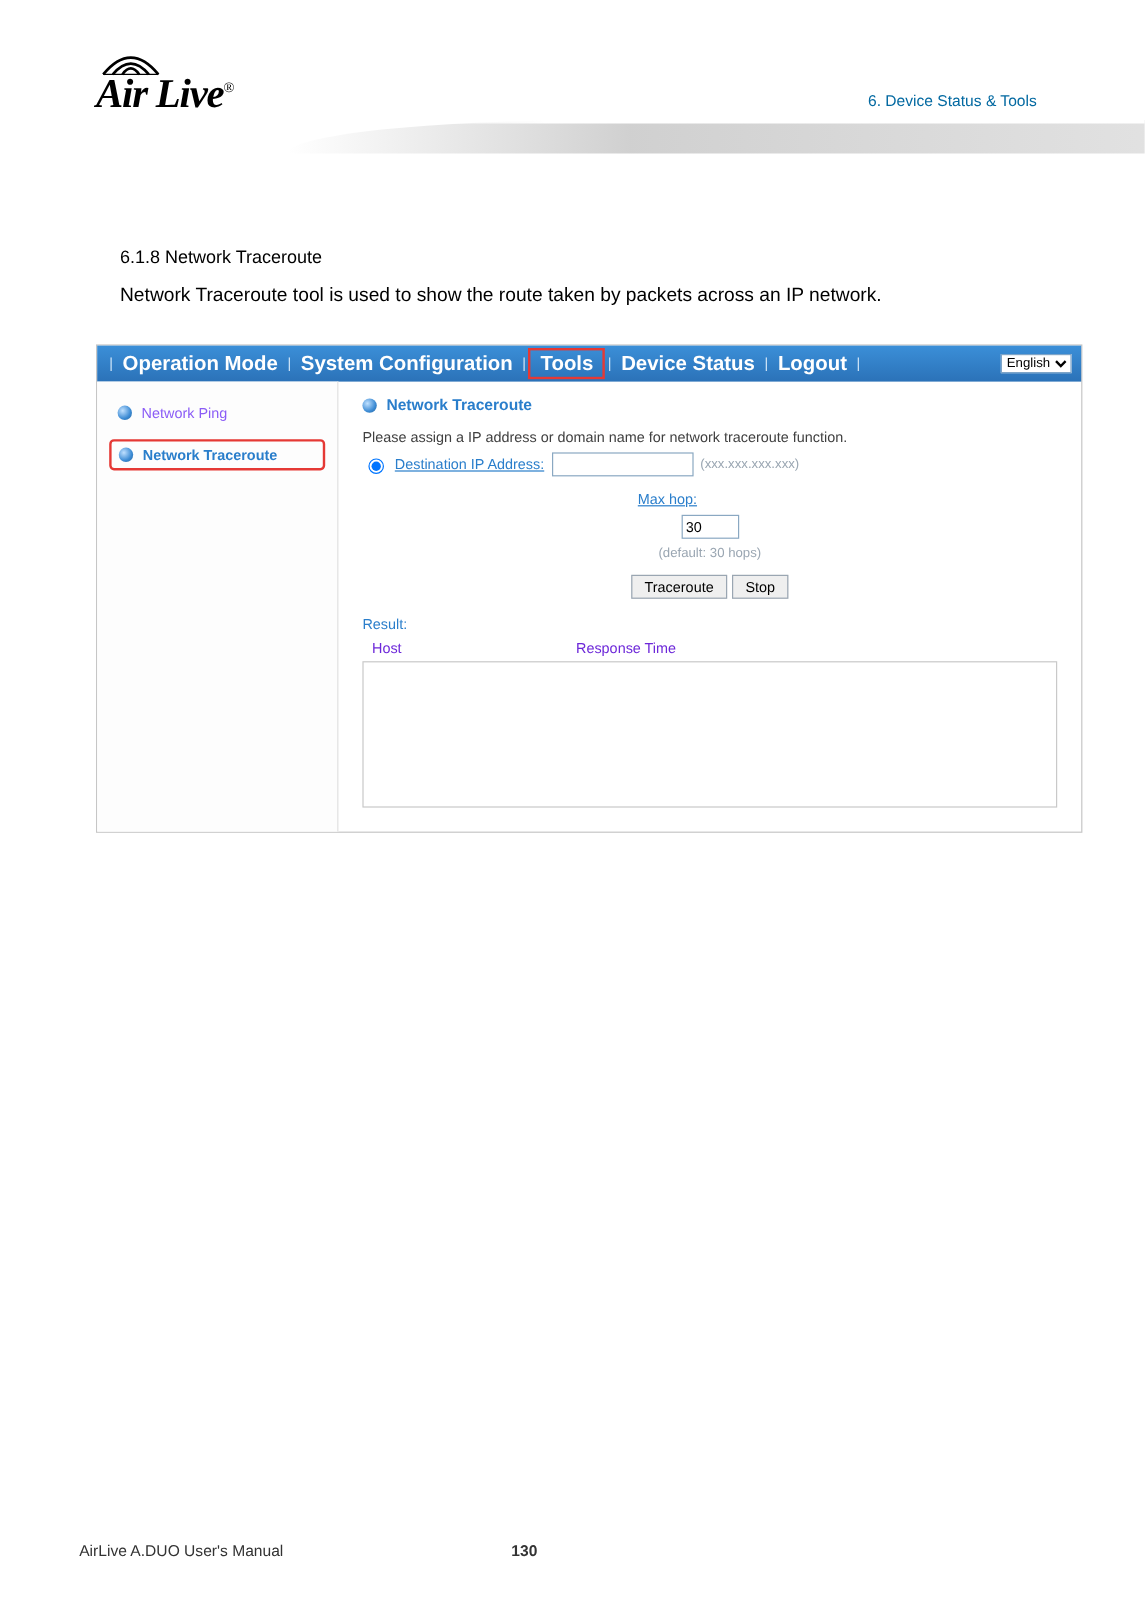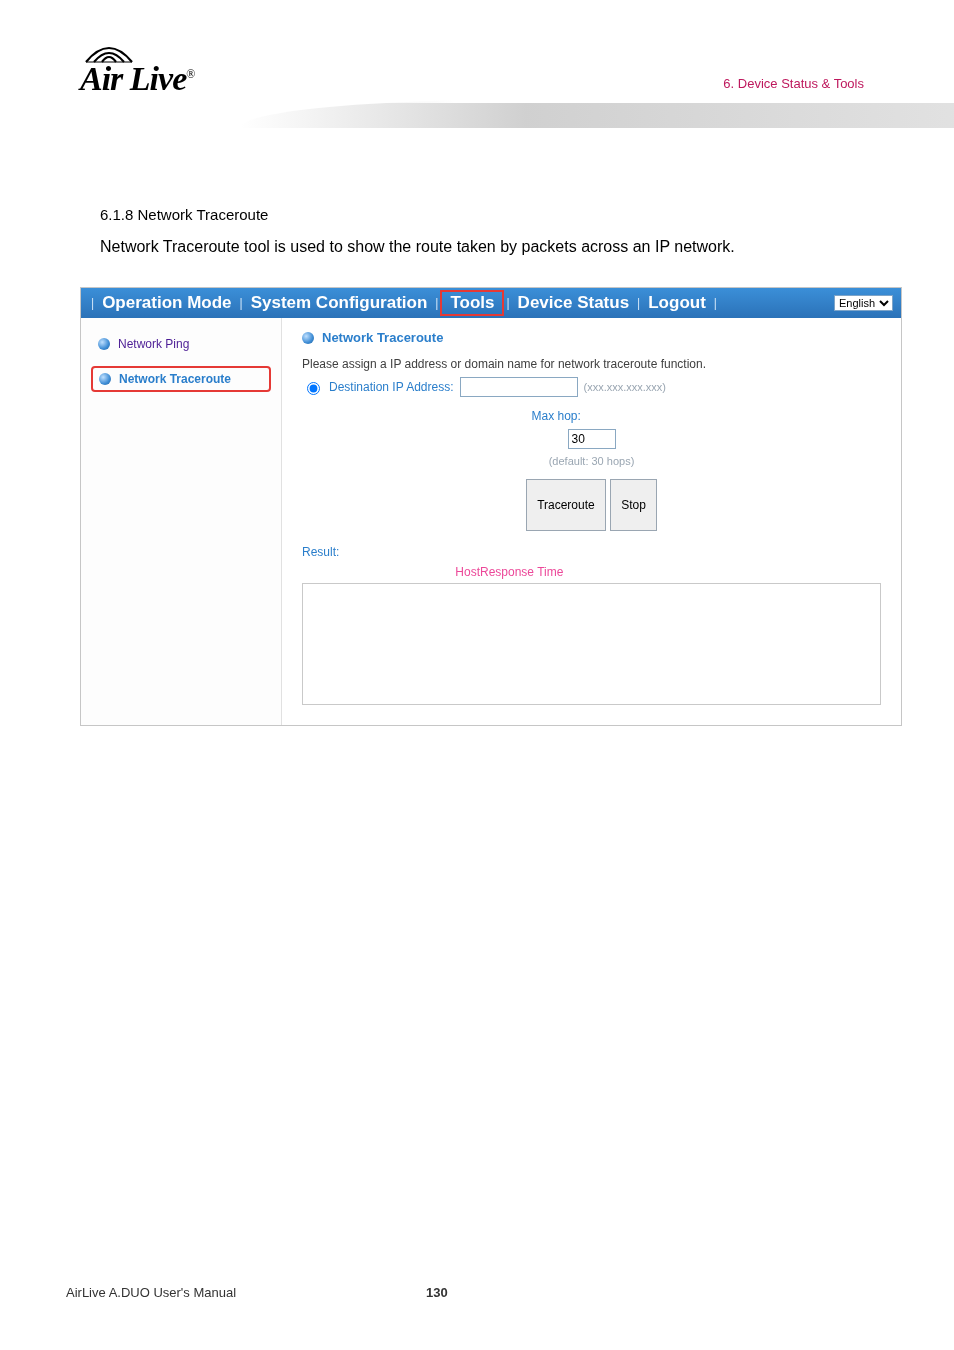--- a/index.html
+++ b/index.html
@@ -43,21 +43,21 @@
     letter-spacing: -1px;
   }
   .reg {
     font-size: 12px;
     vertical-align: super;
     font-weight: normal;
     font-style: normal;
   }
   .header-label {
     font-size: 13px;
-    color: #be185d;
+    color: #0369a1;
     margin-top: 36px;
     margin-right: 10px;
   }
   .swoosh {
     position: absolute;
     top: 100px;
     left: 240px;
     right: 0;
     height: 28px;
     background: linear-gradient(to right, rgba(200,200,200,0) 0%, rgba(200,200,200,0.85) 40%, rgba(220,220,220,0.85) 100%);
@@ -137,21 +137,21 @@
     width: 180px;
     padding: 14px 10px;
     border-right: 1px solid #e1e1e1;
     background:#fdfdfd;
   }
   .side-item {
     display: flex;
     align-items: center;
     gap: 8px;
     font-size: 12px;
-    color: #4c1d95;
+    color: #8b5cf6;
     padding: 4px 6px;
     border: 1px solid transparent;
     margin-bottom: 10px;
     border-radius: 4px;
   }
   .side-item .bullet {
     width: 12px;
     height: 12px;
     border-radius: 50%;
     background: radial-gradient(circle at 35% 35%, #bfe0ff, #3c8bd4 60%, #26639a);
@@ -185,46 +185,45 @@
     margin-bottom: 0;
   }
   .row {
     display:flex;
     align-items:center;
     margin: 6px 0;
     font-size:12px;
     color:#2a7ecb;
     gap:6px;
   }
-  .row label { color:#2a7ecb; }
+  .row label { color:#2a7ecb;text-decoration:underline; }
   .row input[type="text"] {
     border:1px solid #8aa8c2;
     height:18px;
     font-size:12px;
     padding:0 3px;
   }
   .hint {
     font-size: 11px;
     color:#9aa6b2;
   }
   .btn {
     font-size:12px;
     background:#efefef;
     border:1px solid #9aa6b2;
-    padding: 18px 10px;
+    padding: 2px 10px;
     cursor:pointer;
   }
   .btn-row { text-align:center; margin:12px 0 14px 0; }
   .result-label { color:#2a7ecb; font-size:12px; margin:6px 0 6px 0;}
   .result-head {
     display:flex;
-    color:#ec4899;
+    color:#6d28d9;
     font-size:12px;
     padding: 0 8px 4px 8px;
-    text-align: right;
   }
   .result-head .col-host{ width:170px; }
   .result-list {
     border:1px solid #c9c9c9;
     height:120px;
     background:#fff;
   }
 
   .footer {
     position: absolute;

